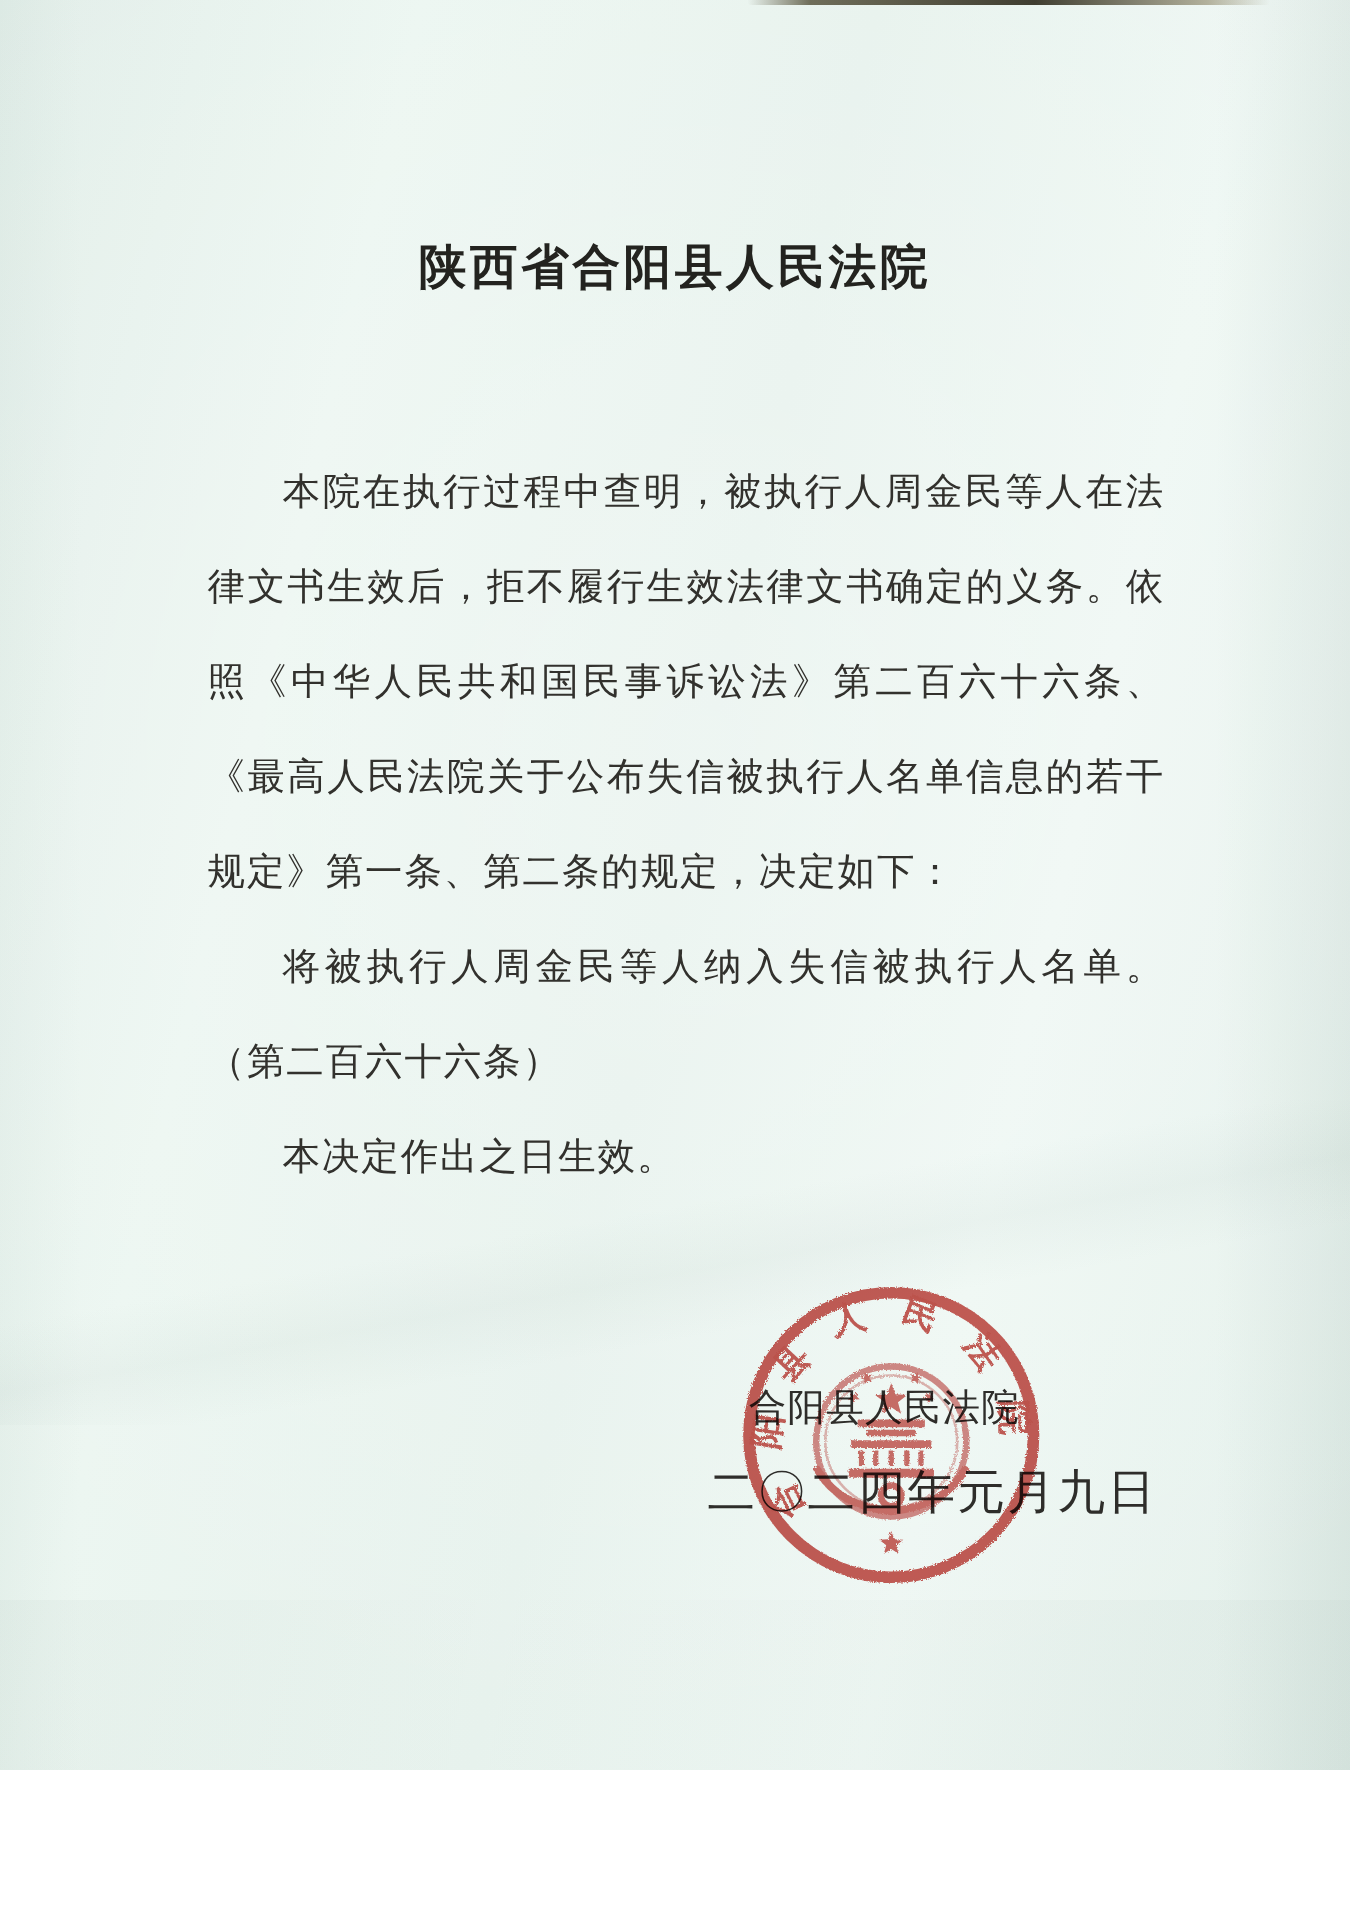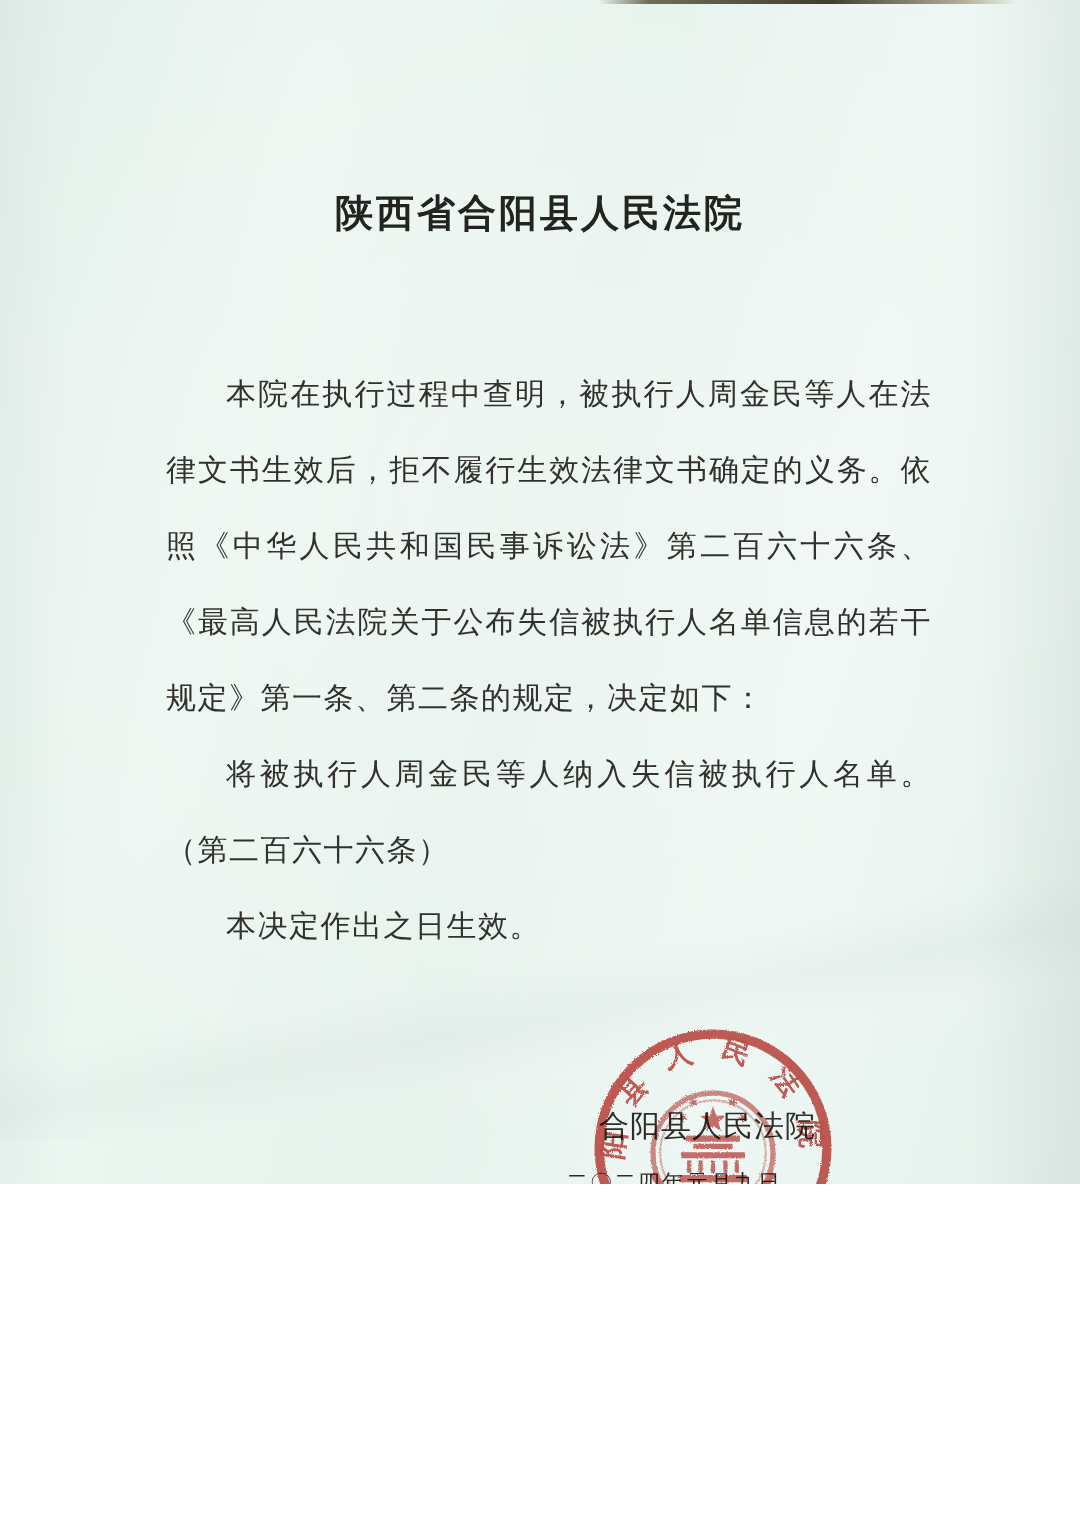--- a/index.html
+++ b/index.html
@@ -2,21 +2,21 @@
 <html><head>
 <meta charset="utf-8">
 <style>
   * { margin: 0; padding: 0; box-sizing: border-box; }
   html, body { width: 1080px; }
   body { font-family: "Liberation Serif", "DejaVu Serif", serif; }
 
   .page {
     position: relative;
     width: 1080px;
-    height: 1184px;
+    height: 1416px;
     overflow: hidden;
     background:
       radial-gradient(130% 95% at 52% 42%, rgba(255,255,255,0.28), rgba(255,255,255,0) 62%),
       linear-gradient(90deg, rgba(170,195,185,0.10) 0%, rgba(170,195,185,0) 6%, rgba(170,195,185,0) 90%, rgba(140,165,155,0.14) 100%),
       linear-gradient(103deg, #e2eee9 0%, #ecf6f1 24%, #e7f2ed 50%, #eef7f3 72%, #e4f0eb 100%);
     color: #2f2e2b;
   }
 
   
   .crease-a, .crease-b {
@@ -71,21 +71,21 @@
   .sig-name {
     position: absolute;
     left: 599px; top: 1106px;
     font-size: 30px; letter-spacing: 1px;
     color: #2e2d2a; z-index: 2;
     white-space: nowrap;
   }
   .sig-date {
     position: absolute;
     left: 566px; top: 1168px;
-    font-size: 22px; letter-spacing: 2px;
+    font-size: 38px; letter-spacing: 2px;
     color: #2e2d2a; z-index: 2;
     white-space: nowrap;
   }
 
   .stamp {
     position: absolute;
     left: 594px; top: 1029px;
     width: 238px; height: 238px;
     z-index: 3;
     mix-blend-mode: multiply;

